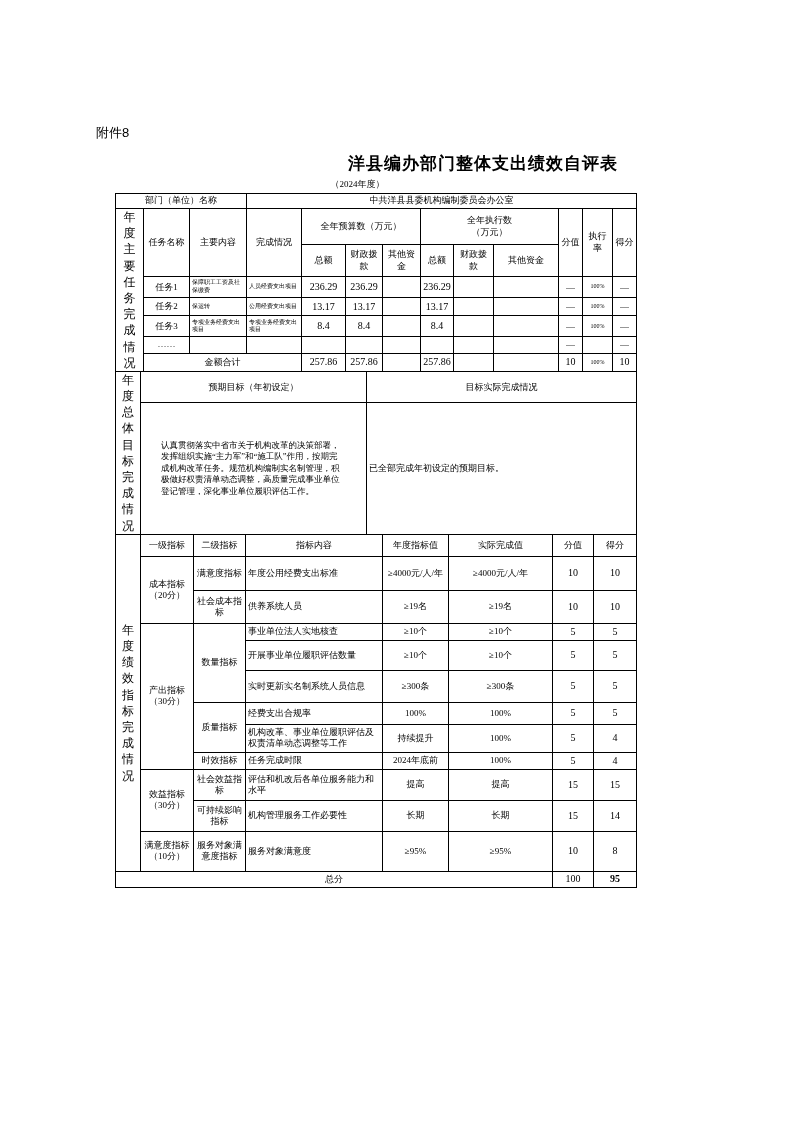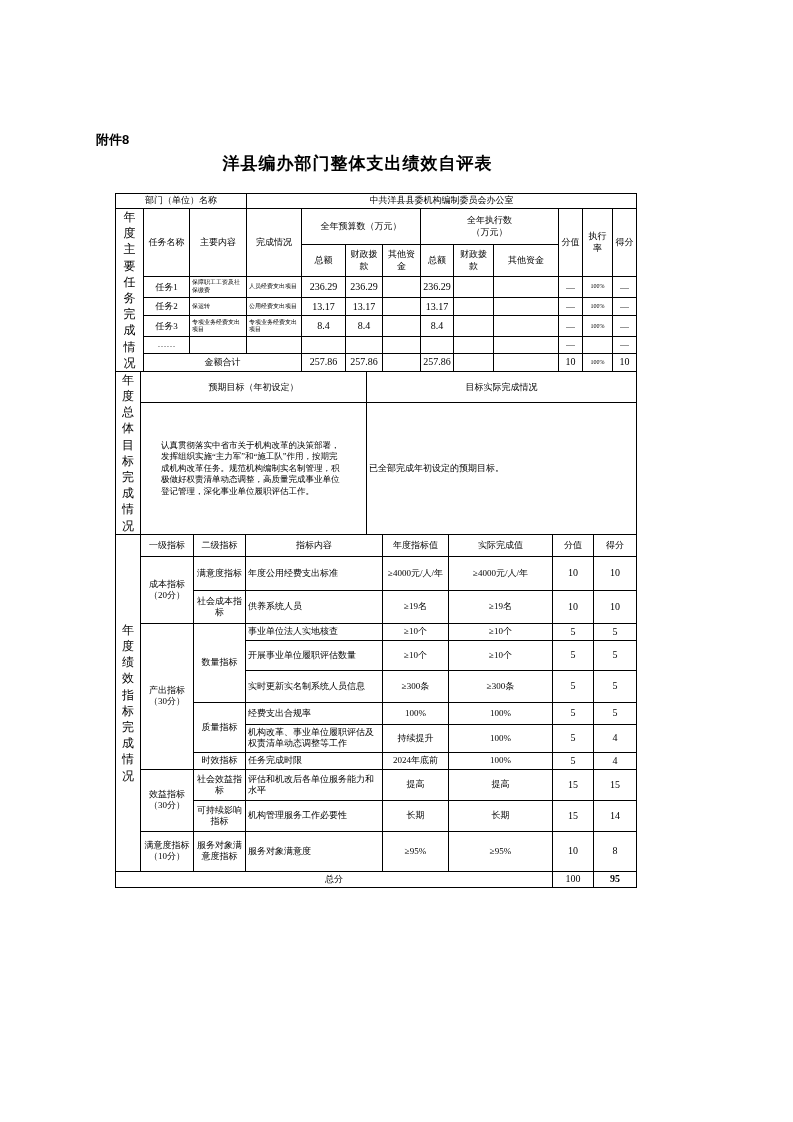--- a/index.html
+++ b/index.html
@@ -5,27 +5,27 @@
   html,body{margin:0;padding:0;background:#e8e8e8;}
   .page{
     position:relative;
     width:793px;height:1122px;
     background:#ffffff;
     font-family:"Liberation Serif","DejaVu Serif",serif;
     color:#000;
     overflow:hidden;
   }
   .attachment{
-    position:absolute;left:96px;top:131px;
+    position:absolute;left:96px;top:124px;
     font-family:"Liberation Sans","DejaVu Sans",sans-serif;
-    font-size:13px;font-weight:bold;
+    font-size:13px;font-weight:normal;
   }
   .title{
     position:absolute;left:97px;top:152px;width:521px;
-    text-align:center;
+    text-align:right;
     font-family:"Liberation Sans","DejaVu Sans",sans-serif;
     font-size:17px;font-weight:bold;letter-spacing:1px;
   }
   .subtitle{
     position:absolute;left:97px;top:178px;width:521px;
     text-align:center;font-size:9px;
   }
   .tablewrap{position:absolute;left:115px;top:193px;width:521px;}
   table{
     border-collapse:collapse;table-layout:fixed;width:521px;
@@ -54,20 +54,21 @@
   .bold{font-weight:bold;}
   .wrap{word-break:break-all;}
 </style>
 </head>
 <body>
 
 <div class="page">
 
   <div class="attachment">附件8</div>
   <div class="title">洋县编办部门整体支出绩效自评表</div>
+  <div class="subtitle">（2024年度）</div>
 
   <div class="tablewrap">
 
     <table class="top">
       <colgroup>
         <col style="width:28px">
           <col style="width:46px">
           <col style="width:57px">
           <col style="width:55px">
         <col style="width:44px">

